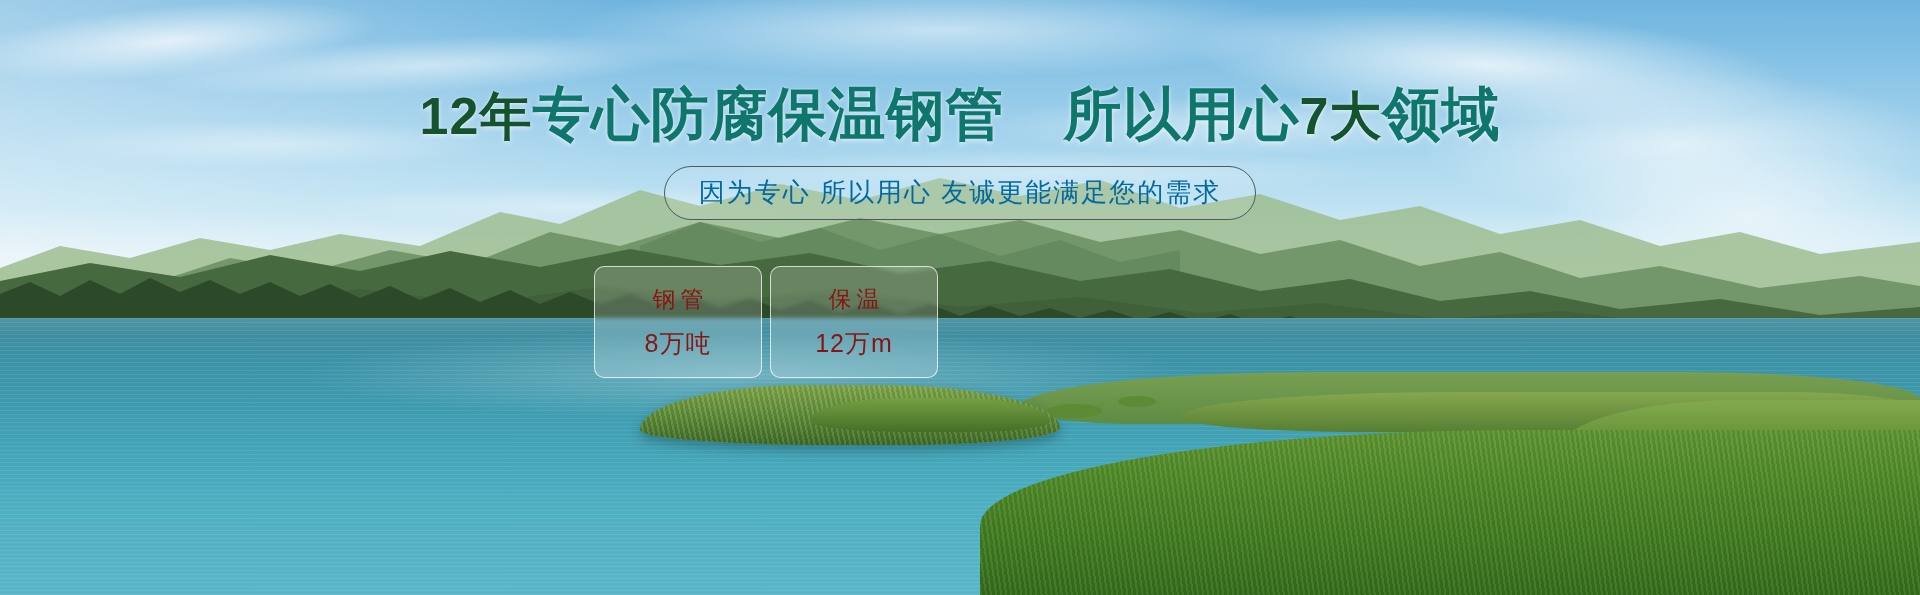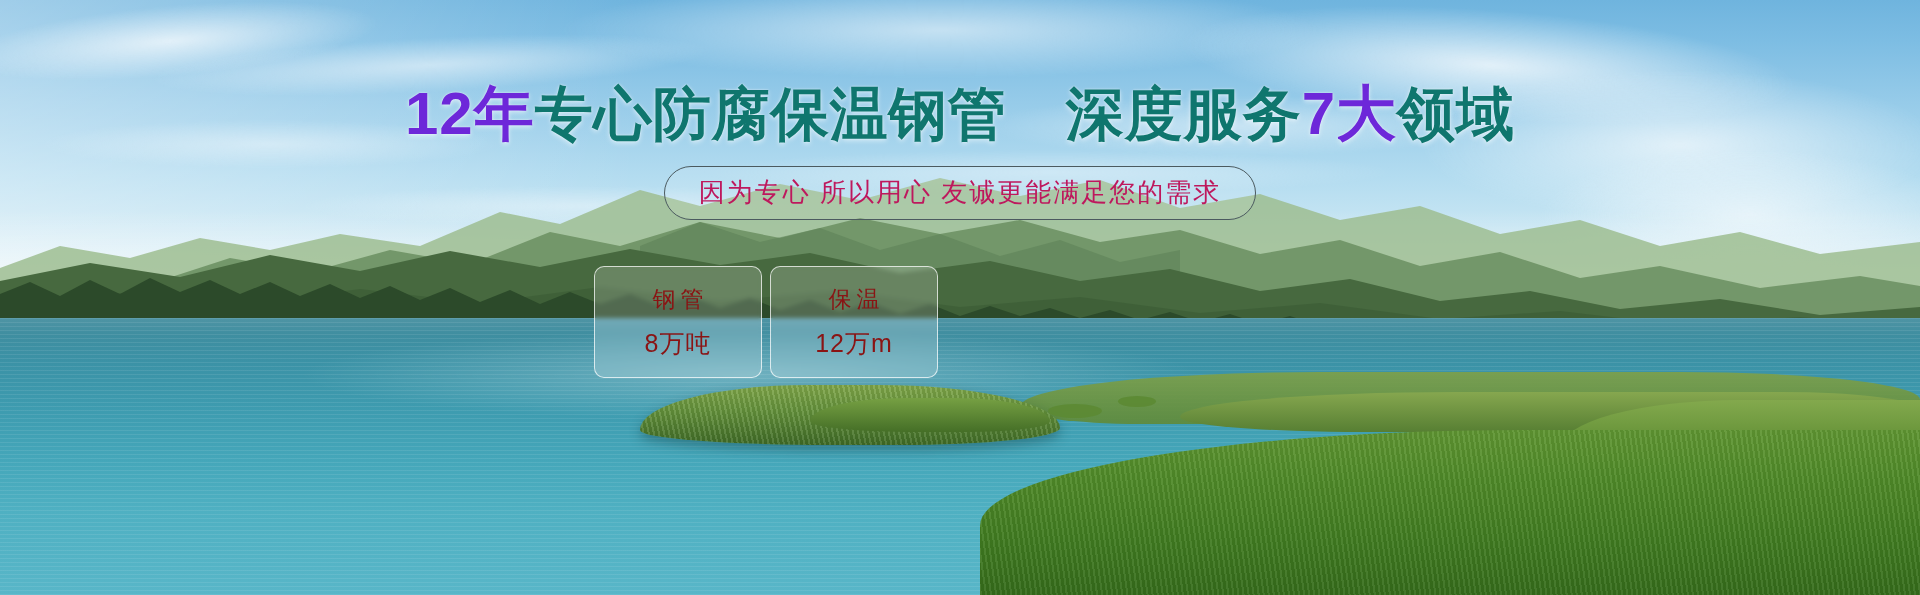--- a/index.html
+++ b/index.html
@@ -121,32 +121,32 @@
 
   
   .headline {
     position:absolute; left:0; top:83px; width:1920px;
     text-align:center; white-space:nowrap;
     font-family:"Liberation Sans", sans-serif;
     font-weight:bold; font-size:58px; line-height:62px;
     letter-spacing:1px;
     text-shadow:0 2px 5px rgba(255,255,255,.55), 0 0 2px rgba(255,255,255,.6);
   }
-  .h-red  { color:#6d28d9; font-size:60px; }
+  .h-red  { color:#14532d; font-size:52px; }
   .h-dark { color:#0f766e; }
 
   .subtitle-wrap {
     position:absolute; left:0; top:166px; width:1920px;
     display:flex; justify-content:center;
   }
   .subtitle {
     border:1.6px solid #4b5a5f;
     border-radius:28px;
     padding:8px 34px 10px;
-    color:#be185d;
+    color:#0369a1;
     font-size:26px; line-height:34px;
     letter-spacing:2px;
     background:rgba(255,255,255,.10);
     white-space:nowrap;
   }
 
   
   .cards {
     position:absolute; left:0; top:266px; width:1532px;
     display:flex; justify-content:center; gap:8px;
@@ -244,21 +244,21 @@
   </div>
 
   <div class="island">
     <div class="island-tex"></div>
   </div>
   <div class="island-2"></div>
   <div class="islet" style="left:1048px; top:404px; width:54px; height:14px;"></div>
   <div class="islet" style="left:1118px; top:396px; width:38px; height:11px;"></div>
 
   <div class="headline">
-    <span class="h-red">12年</span><span class="h-dark">专心防腐保温钢管</span><span class="h-dark">　深度服务</span><span class="h-red">7大</span><span class="h-dark">领域</span>
+    <span class="h-red">12年</span><span class="h-dark">专心防腐保温钢管</span><span class="h-dark">　所以用心</span><span class="h-red">7大</span><span class="h-dark">领域</span>
   </div>
 
   <div class="subtitle-wrap">
     <div class="subtitle">因为专心 所以用心  友诚更能满足您的需求</div>
   </div>
 
   <div class="cards">
 
     <div class="card">
       <div class="card-label">钢管</div>

